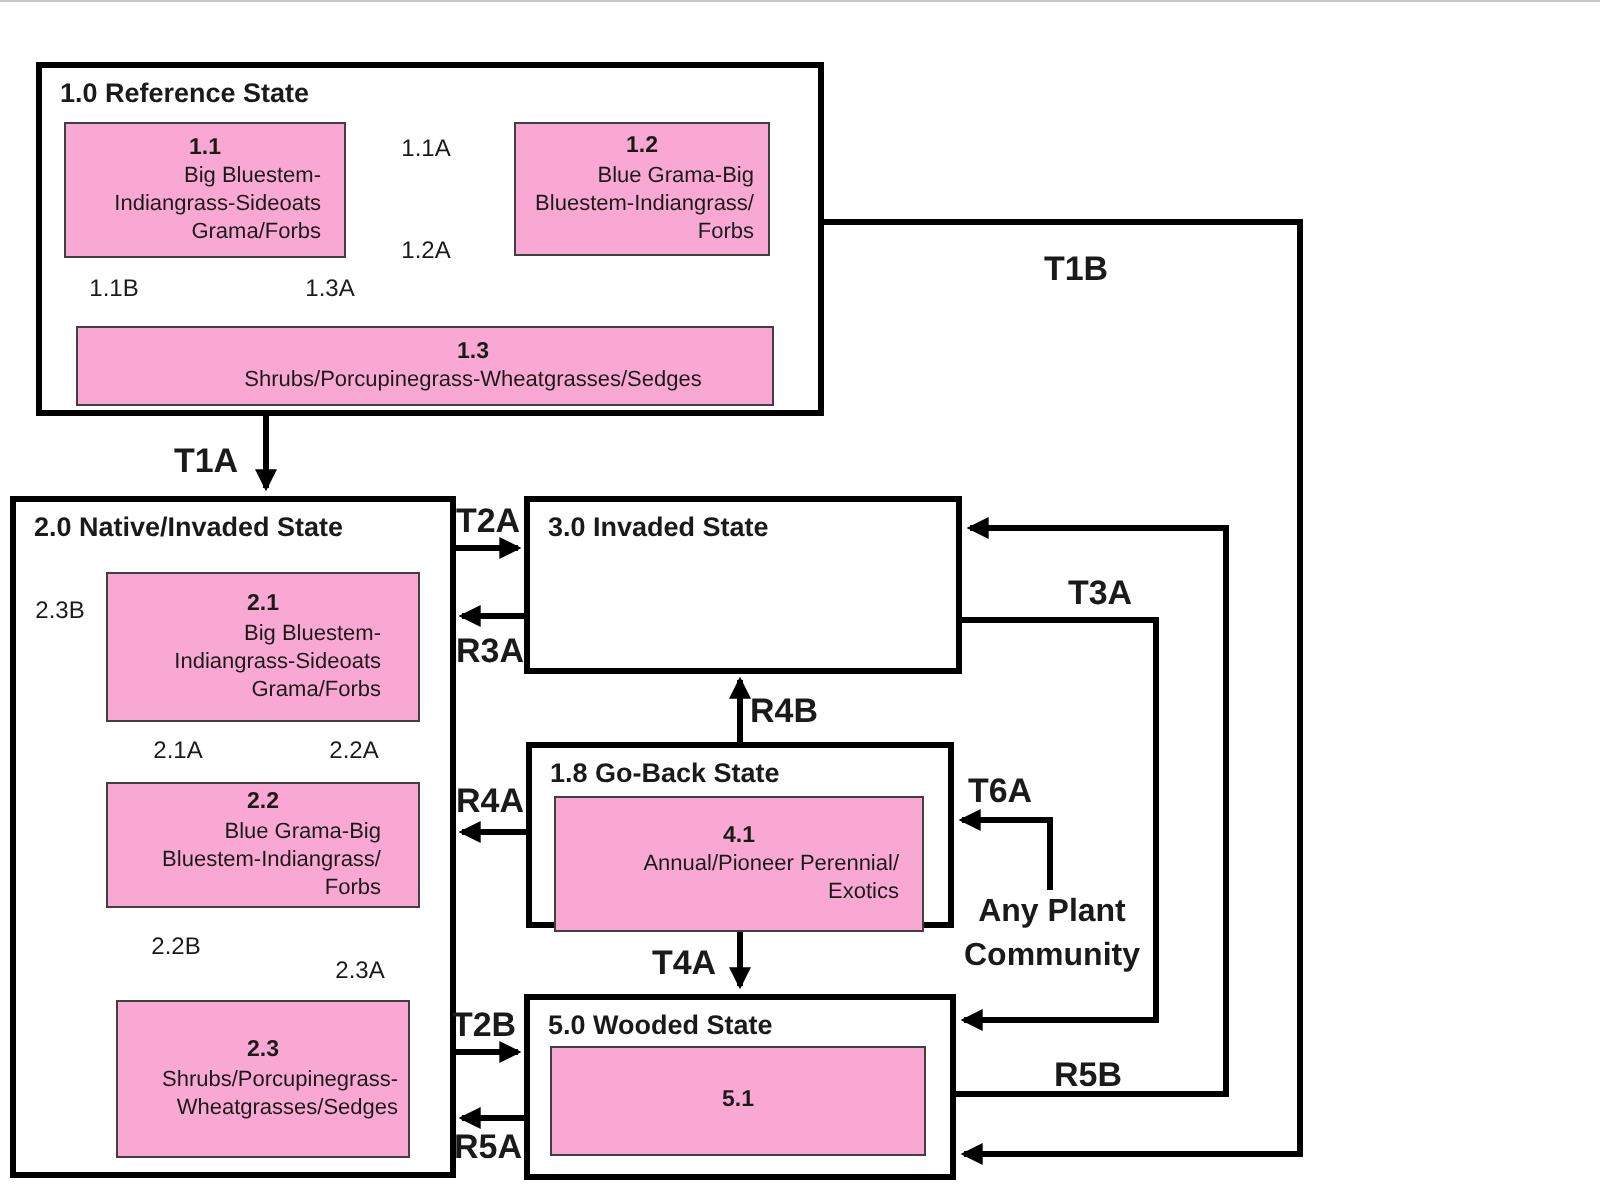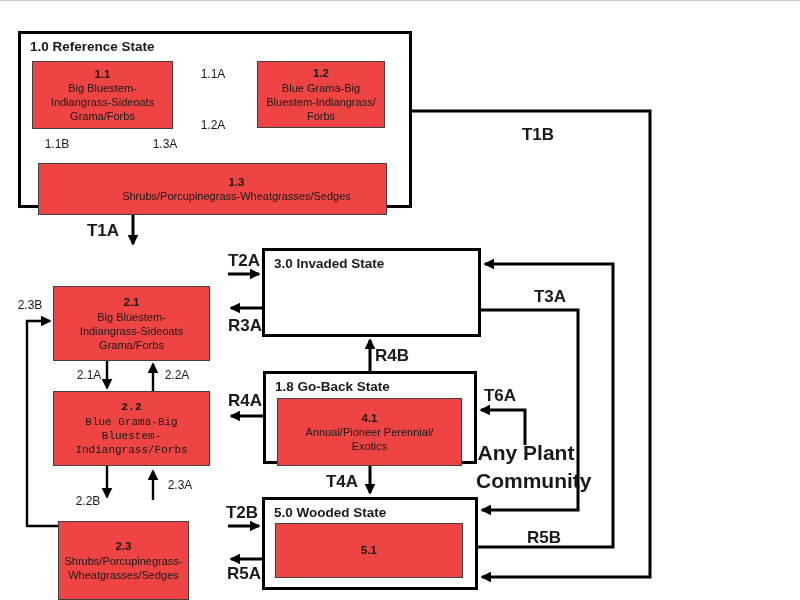--- a/index.html
+++ b/index.html
@@ -11,41 +11,41 @@
   .arw.thick{stroke-width:3;}
 
   .state{position:absolute;background:#ffffff;border:3px solid #000000;box-sizing:border-box;}
   .state-title{font-weight:bold;font-size:13.5px;padding:5px 4px 0 9px;white-space:nowrap;}
   .s1{left:18px;top:30px;width:394px;height:177px;}
   .s2{left:5px;top:247px;width:223px;height:341px;}
   .s3{left:262px;top:247px;width:219px;height:89px;}
   .s4{left:263px;top:370px;width:214px;height:93px;}
   .s5{left:262px;top:496px;width:216px;height:93px;}
 
-  .community{position:absolute;background:#ef4444;border:1.5px solid #404040;box-sizing:border-box;
+  .community{position:absolute;background:#f9a8d4;border:1.5px solid #404040;box-sizing:border-box;
              display:flex;flex-direction:column;align-items:center;justify-content:center;
              text-align:center;font-size:11px;line-height:1.28;}
   .cid{font-weight:bold;font-size:11.5px;}
-  .cname{margin:0 auto;}
+  .cname{margin:0 auto;text-align:right;}
   .c11{left:32px;top:60px;width:141px;height:68px;} .c11 .cname{max-width:116px;}
   .c12{left:257px;top:60px;width:128px;height:67px;} .c12 .cname{max-width:112px;}
-  .c13{left:38px;top:162px;width:349px;height:52px;padding-left:48px;} .c13 .cname{max-width:330px;}
+  .c13{left:38px;top:162px;width:349px;height:40px;padding-left:48px;} .c13 .cname{max-width:330px;}
   .c21{left:53px;top:285px;width:157px;height:75px;} .c21 .cname{max-width:118px;}
-  .c22{left:53px;top:390px;width:157px;height:75px;font-family:Liberation Mono, monospace;} .c22 .cname{max-width:118px;}
-  .c23{left:58px;top:499px;width:131px;height:79px;margin-top:21px;} .c23 .cname{max-width:135px;}
+  .c22{left:53px;top:390px;width:157px;height:63px;} .c22 .cname{max-width:118px;}
+  .c23{left:58px;top:499px;width:147px;height:79px;} .c23 .cname{max-width:135px;}
   .c31{left:277px;top:273px;width:188px;height:50px;} .c31 .cname{max-width:100px;}
   .c41{left:277px;top:397px;width:185px;height:68px;} .c41 .cname{max-width:160px;}
   .c51{left:275px;top:522px;width:188px;height:55px;} .c51 .cname{max-width:140px;}
 
   .plabel{position:absolute;transform:translate(-50%,-50%);white-space:nowrap;}
   .plabel.num{font-size:12px;font-weight:400;}
   .plabel.tr{font-size:17px;font-weight:bold;}
 
   .any-plant{position:absolute;left:526px;top:466px;transform:translate(-50%,-50%);
-             width:100px;text-align:center;font-weight:bold;font-size:21px;line-height:1.35;}
+             width:100px;text-align:center;font-weight:bold;font-size:16px;line-height:1.35;}
 </style>
 </head>
 <body>
 
 <div class="canvas">
 
   <svg class="arrows" xmlns="http://www.w3.org/2000/svg">
     <defs>
       <marker id="ah" viewBox="0 0 10 10" refX="8.5" refY="5" markerWidth="11" markerHeight="11" orient="auto" markerUnits="userSpaceOnUse">
         <path d="M0,0 L10,5 L0,10 z" fill="#000000"></path>
@@ -69,20 +69,23 @@
     <path class="arw thick" d="M370,370 V339" marker-end="url(#ah)"></path>
     <path class="arw thick" d="M370,463 V492" marker-end="url(#ah)"></path>
     <path class="arw thick" d="M525,444 V409 H481" marker-end="url(#ah)"></path>
     <path class="arw thick" d="M412,110 H650 V576 H482" marker-end="url(#ah)"></path>
     <path class="arw thick" d="M481,309 H578 V509 H482" marker-end="url(#ah)"></path>
     <path class="arw thick" d="M478,546 H613 V263 H485" marker-end="url(#ah)"></path>
   </svg>
 
   <div class="state s1">
     <div class="state-title">1.0 Reference State</div>
+  </div>
+  <div class="state s2">
+    <div class="state-title">2.0 Native/Invaded State</div>
   </div>
   <div class="state s3">
     <div class="state-title">3.0 Invaded State</div>
   </div>
   <div class="state s4">
     <div class="state-title">1.8 Go-Back State</div>
   </div>
   <div class="state s5">
     <div class="state-title">5.0 Wooded State</div>
   </div>
@@ -120,21 +123,21 @@
   </div>
 
   <div class="plabel num" style="left:213px;top:73px">1.1A</div>
   <div class="plabel num" style="left:213px;top:124px">1.2A</div>
   <div class="plabel num" style="left:57px;top:143px">1.1B</div>
   <div class="plabel num" style="left:165px;top:143px">1.3A</div>
   <div class="plabel tr" style="left:103px;top:230px">T1A</div>
   <div class="plabel num" style="left:30px;top:304px">2.3B</div>
   <div class="plabel num" style="left:89px;top:374px">2.1A</div>
   <div class="plabel num" style="left:177px;top:374px">2.2A</div>
-  <div class="plabel num" style="left:88px;top:500px">2.2B</div>
+  <div class="plabel num" style="left:88px;top:472px">2.2B</div>
   <div class="plabel num" style="left:180px;top:484px">2.3A</div>
   <div class="plabel tr" style="left:244px;top:260px">T2A</div>
   <div class="plabel tr" style="left:245px;top:325px">R3A</div>
   <div class="plabel tr" style="left:245px;top:400px">R4A</div>
   <div class="plabel tr" style="left:242px;top:512px">T2B</div>
   <div class="plabel tr" style="left:244px;top:573px">R5A</div>
   <div class="plabel tr" style="left:392px;top:355px">R4B</div>
   <div class="plabel tr" style="left:342px;top:481px">T4A</div>
   <div class="plabel tr" style="left:500px;top:395px">T6A</div>
   <div class="plabel tr" style="left:538px;top:134px">T1B</div>

